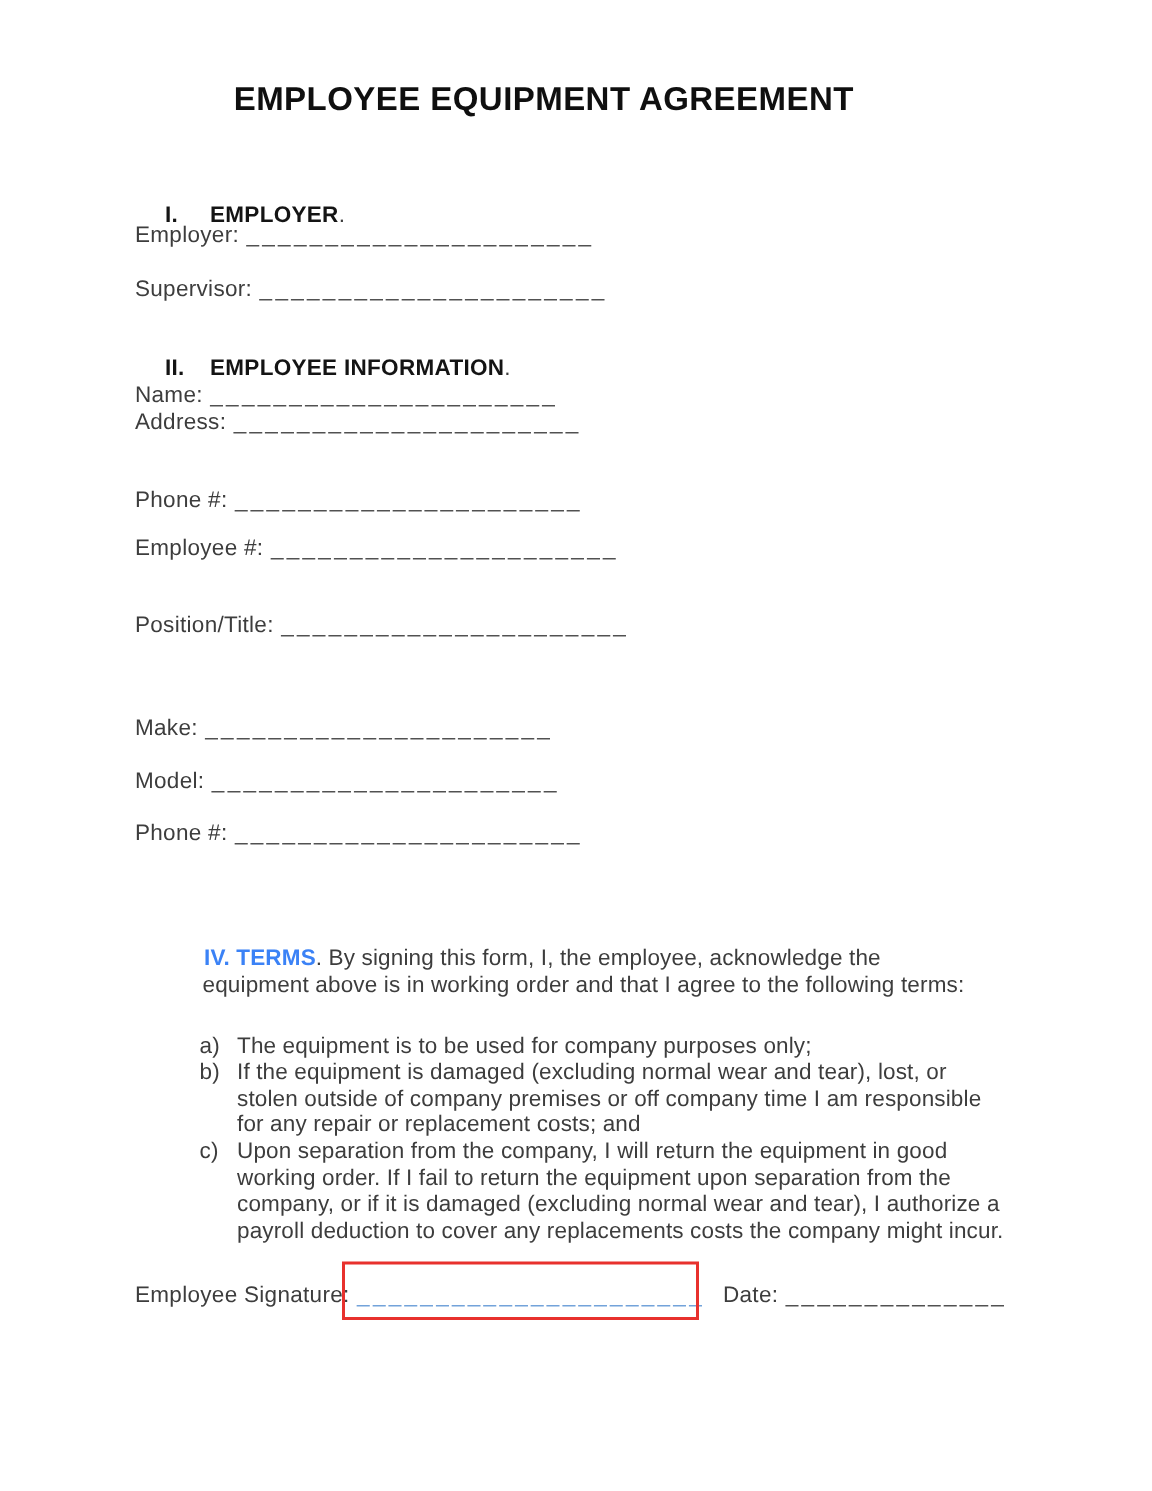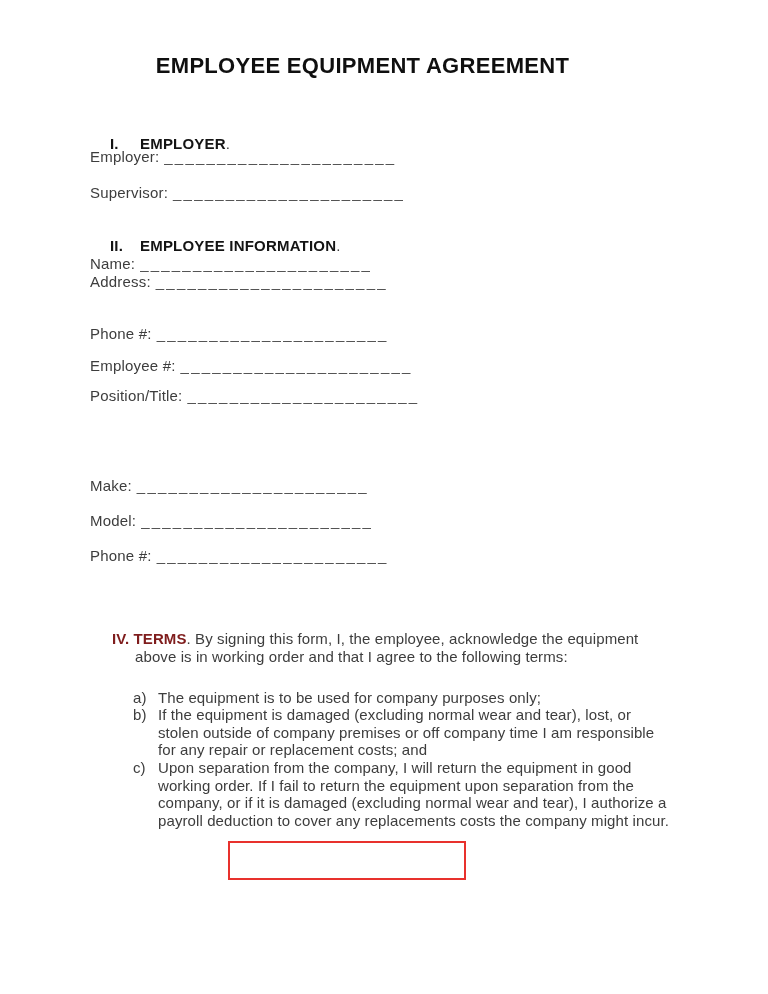--- a/index.html
+++ b/index.html
@@ -15,21 +15,21 @@
   .sec .speriod{font-weight:400;color:#3d3d3d;}
 
   .field{position:absolute;left:90px;font-size:15px;letter-spacing:.2px;
          line-height:19px;white-space:nowrap;text-align:right;}
   .flabel{margin-right:5px;}
   .blank{letter-spacing:2.2px;color:#4a4a4a;}
   .blank.blue{color:#6d9fd9;}
 
   .terms{position:absolute;top:630px;left:135px;width:515px;text-indent:-23px;
          font-size:15px;line-height:17.5px;letter-spacing:.1px;}
-  .thead{font-weight:700;color:#7f1d1d;}
+  .thead{font-weight:700;color:#3b82f6;margin-left:24px;}
 
   .term-item{position:absolute;left:133px;display:flex;font-size:15px;
              line-height:17.5px;letter-spacing:.1px;}
   .term-item .marker{width:25px;flex:none;}
   .term-item .ttext{width:515px;}
 
   .sigrow{position:absolute;left:90px;top:854px;font-size:15px;letter-spacing:.2px;
           line-height:19px;white-space:nowrap;}
   .datelabel{margin-left:12px;margin-right:5px;}
   .sigbox{position:absolute;left:228px;top:841px;width:234px;height:35px;
@@ -70,21 +70,21 @@
   </div>
   <div class="field" style="top:272px">
     <span class="flabel">Address:</span><span class="blank">______________________</span>
   </div>
   <div class="field" style="top:324px">
     <span class="flabel">Phone #:</span><span class="blank">______________________</span>
   </div>
   <div class="field" style="top:356px">
     <span class="flabel">Employee #:</span><span class="blank">______________________</span>
   </div>
-  <div class="field" style="top:386px">
+  <div class="field" style="top:407px">
     <span class="flabel">Position/Title:</span><span class="blank">______________________</span>
   </div>
 
 
   <div class="field" style="top:476px">
     <span class="flabel">Make:</span><span class="blank">______________________</span>
   </div>
   <div class="field" style="top:511px">
     <span class="flabel">Model:</span><span class="blank">______________________</span>
   </div>
@@ -102,20 +102,23 @@
   </div>
   <div class="term-item" style="top:706px">
     <span class="marker">b)</span>
     <span class="ttext">If the equipment is damaged (excluding normal wear and tear), lost, or stolen outside of company premises or off company time I am responsible for any repair or replacement costs; and</span>
   </div>
   <div class="term-item" style="top:759px">
     <span class="marker">c)</span>
     <span class="ttext">Upon separation from the company, I will return the equipment in good working order. If I fail to return the equipment upon separation from the company, or if it is damaged (excluding normal wear and tear), I authorize a payroll deduction to cover any replacements costs the company might incur.</span>
   </div>
 
+  <div class="sigrow">
+    <span class="flabel">Employee Signature:</span><span class="blank blue">______________________</span><span class="flabel datelabel">Date:</span><span class="blank">______________</span>
+  </div>
   <div class="sigbox"></div>
 
 
   <div class="logo">
     <span class="e">e</span>
   </div>
   <div class="pagenum">Page 1 of 1</div>
 
 </div>
 

